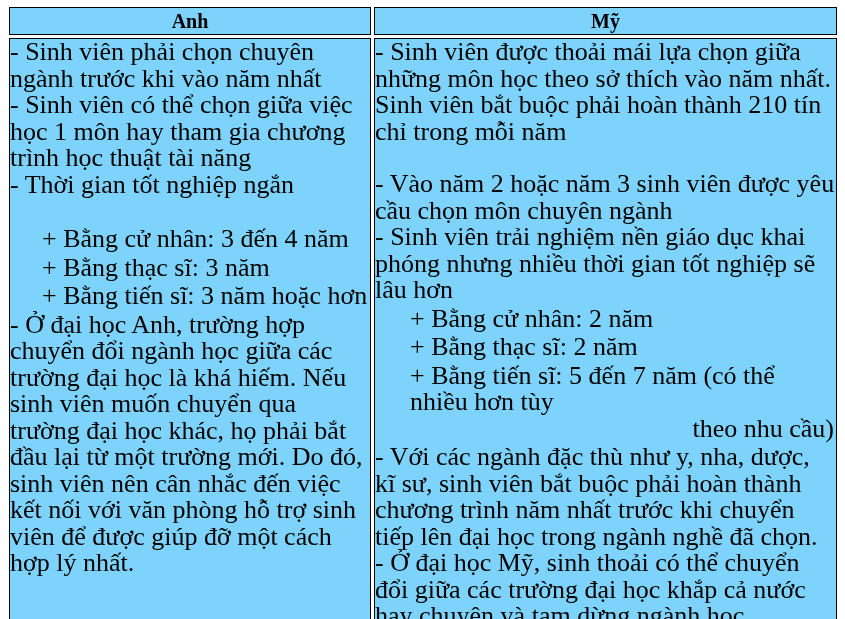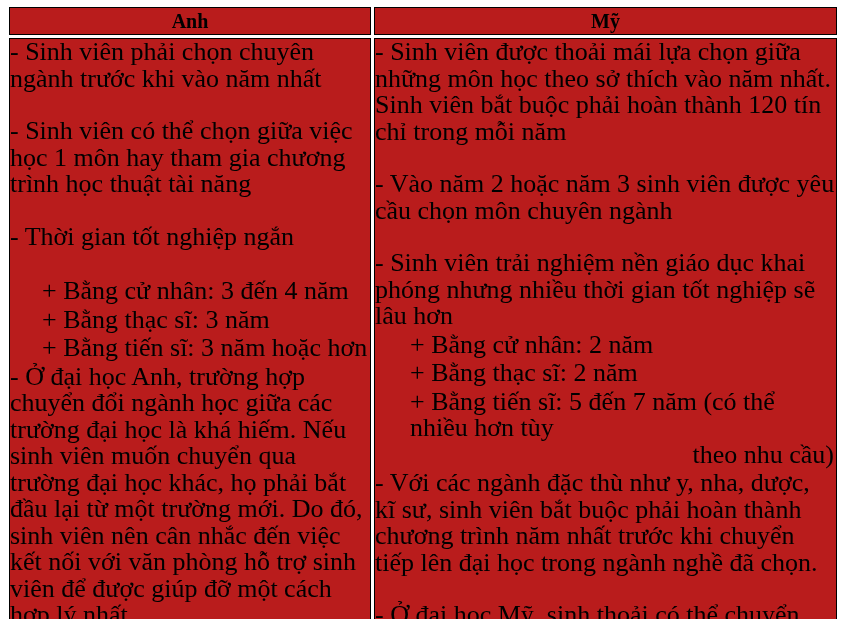--- a/index.html
+++ b/index.html
@@ -28,21 +28,21 @@
     border-collapse: separate;
     border-spacing: 3px 3px;
     table-layout: fixed;
   }
 
   .comparison-table th,
   .comparison-table td {
     border: 1.5px solid #000000;
     vertical-align: top;
     padding: 0;
-    background: #b91c1c;
+    background: #7dd3fc;
   }
 
   .col-uk  { width: 362px; }
   .col-us  { width: 463px; }
 
   .header-cell {
     text-align: center;
     font-weight: bold;
     font-size: 20px;
     line-height: 26px;
@@ -55,21 +55,20 @@
     line-height: 26.5px;
     padding: 4px 6px 6px 5px;
     height: 565px;
   }
 
   .block {
     margin: 0;
     padding: 0;
   }
   .block + .block {
-    margin-top: 26px;
   }
 
   .para {
     margin: 0;
     text-indent: 0;
   }
 
   .sub-list {
     list-style: none;
     margin: 0;
@@ -118,21 +117,21 @@
           <div class="gap-sm"></div>
           <ul class="sub-list narrow">
             <li>+ Bằng cử nhân: 3 đến 4 năm</li>
             <li>+ Bằng thạc sĩ: 3 năm</li>
             <li>+ Bằng tiến sĩ: 3 năm hoặc hơn</li>
           </ul>
           <p class="para block">- Ở đại học Anh, trường hợp chuyển đổi ngành học giữa các trường đại học là khá hiếm. Nếu sinh viên muốn chuyển qua trường đại học khác, họ phải bắt đầu lại từ một trường mới. Do đó, sinh viên nên cân nhắc đến việc kết nối với văn phòng hỗ trợ sinh viên để được giúp đỡ một cách hợp lý nhất.</p>
         </td>
 
         <td class="body-cell">
-          <p class="para block">- Sinh viên được thoải mái lựa chọn giữa những môn học theo sở thích vào năm nhất. Sinh viên bắt buộc phải hoàn thành 120 tín chỉ trong mỗi năm</p>
+          <p class="para block">- Sinh viên được thoải mái lựa chọn giữa những môn học theo sở thích vào năm nhất. Sinh viên bắt buộc phải hoàn thành 210 tín chỉ trong mỗi năm</p>
           <div class="spacer-blank"></div>
           <p class="para block">- Vào năm 2 hoặc năm 3 sinh viên được yêu cầu chọn môn chuyên ngành</p>
           <p class="para block">- Sinh viên trải nghiệm nền giáo dục khai phóng nhưng nhiều thời gian tốt nghiệp sẽ lâu hơn</p>
           <ul class="sub-list">
             <li>+ Bằng cử nhân: 2 năm</li>
             <li>+ Bằng thạc sĩ: 2 năm</li>
             <li>
               <span>+ Bằng tiến sĩ: 5 đến 7 năm (có thể nhiều hơn tùy</span>
               <span class="cont">theo nhu cầu)</span>
             </li>

